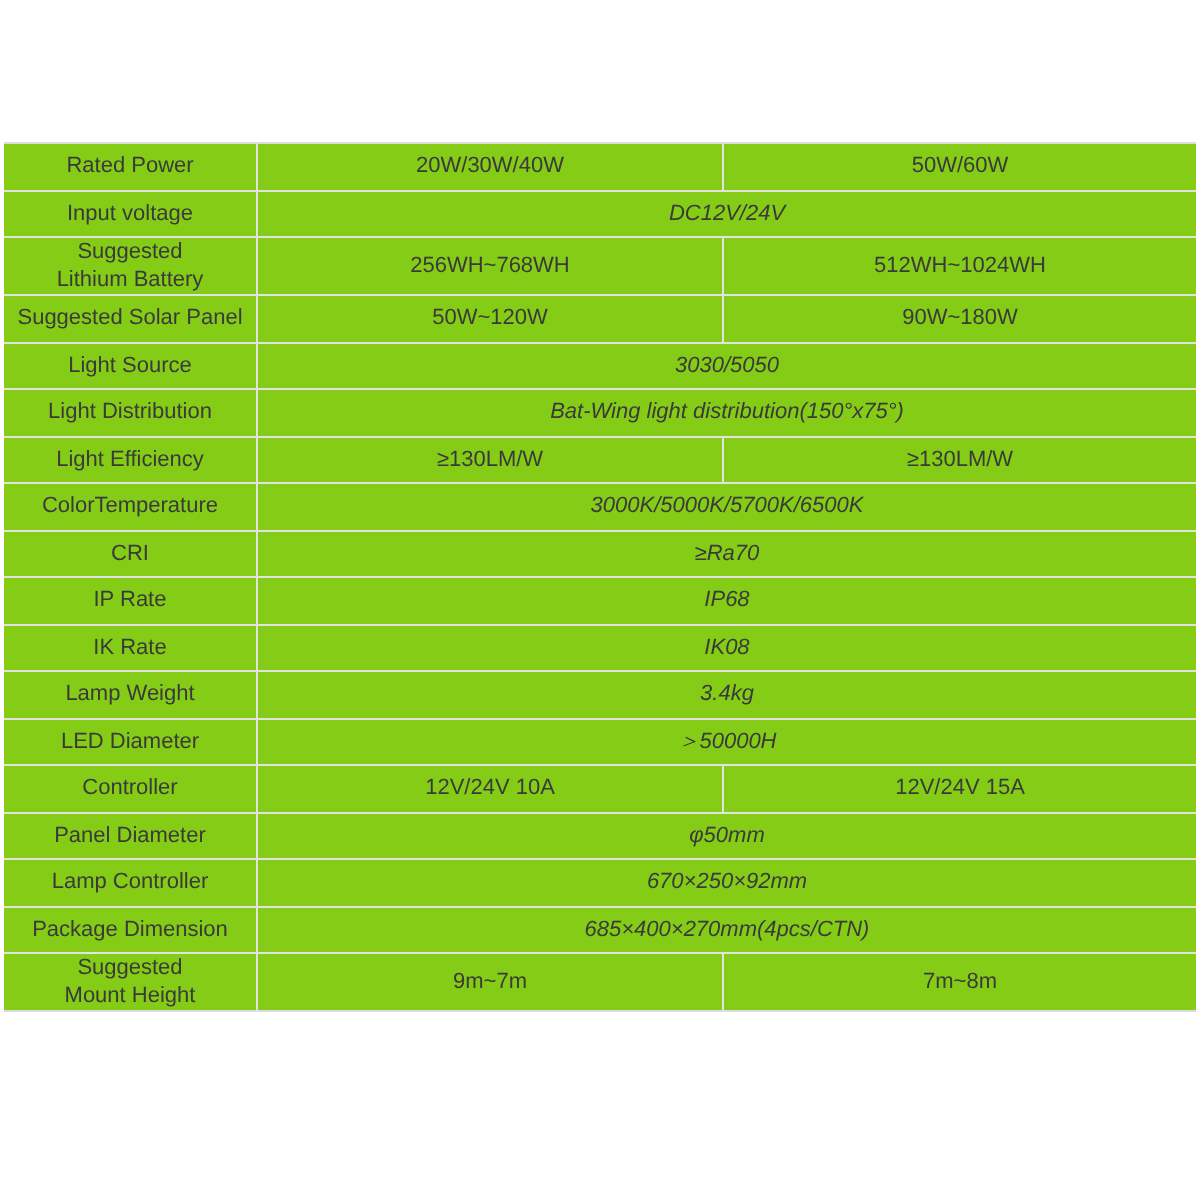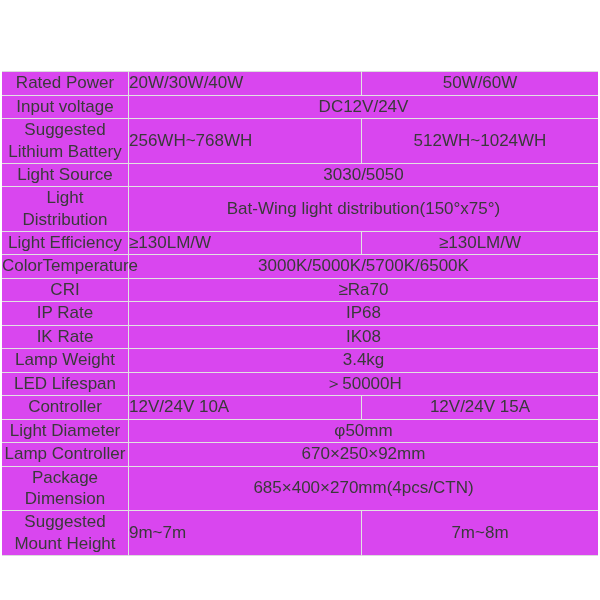--- a/index.html
+++ b/index.html
@@ -30,26 +30,26 @@
     border-top: 1px solid #dcdcdc;
     border-bottom: 1px solid #dcdcdc;
   }
 
   table.spec tr {
     height: 23.5px;
   }
 
   table.spec td {
     border-bottom: 1px solid #e2e2e2;
-    font-size: 17px;
+    font-size: 11px;
     color: #3a3a3a;
     line-height: 1.28;
     padding: 0;
     vertical-align: middle;
-    background: #d946ef;
+    background: #84cc16;
   }
 
   table.spec tr:last-child td {
     border-bottom: none;
   }
 
   
   td.lbl {
     width: 126px;
     background: #f1f1f1;
@@ -59,26 +59,27 @@
     border-right: 1px solid #e2e2e2;
   }
   td.lbl .l2 {
     display: block;
   }
 
   
   td.val-full {
     text-align: center;
     padding: 3px 6px;
+    font-style: italic;
   }
 
   
   td.val-a {
     width: 232px;
-    text-align: left;
+    text-align: center;
     padding: 3px 0 3px 32px;
     border-right: 1px solid #e2e2e2;
   }
   td.val-b {
     text-align: center;
     padding: 3px 0 3px 140px;
   }
 
   .tall { height: 30px; }
 </style>
@@ -94,20 +95,25 @@
           <td class="val-b">50W/60W</td>
         </tr>
         <tr>
           <td class="lbl"><span>Input voltage</span></td>
           <td class="val-full" colspan="2">DC12V/24V</td>
         </tr>
         <tr class="tall">
           <td class="lbl"><span>Suggested</span><span class="l2">Lithium Battery</span></td>
           <td class="val-a">256WH~768WH</td>
           <td class="val-b">512WH~1024WH</td>
+        </tr>
+        <tr>
+          <td class="lbl"><span>Suggested Solar Panel</span></td>
+          <td class="val-a">50W~120W</td>
+          <td class="val-b">90W~180W</td>
         </tr>
         <tr>
           <td class="lbl"><span>Light Source</span></td>
           <td class="val-full" colspan="2">3030/5050</td>
         </tr>
         <tr>
           <td class="lbl"><span>Light Distribution</span></td>
           <td class="val-full" colspan="2">Bat-Wing light distribution(150°x75°)</td>
         </tr>
         <tr>
@@ -129,30 +135,30 @@
         </tr>
         <tr>
           <td class="lbl"><span>IK Rate</span></td>
           <td class="val-full" colspan="2">IK08</td>
         </tr>
         <tr>
           <td class="lbl"><span>Lamp Weight</span></td>
           <td class="val-full" colspan="2">3.4kg</td>
         </tr>
         <tr>
-          <td class="lbl"><span>LED Lifespan</span></td>
+          <td class="lbl"><span>LED Diameter</span></td>
           <td class="val-full" colspan="2">＞50000H</td>
         </tr>
         <tr>
           <td class="lbl"><span>Controller</span></td>
           <td class="val-a">12V/24V 10A</td>
           <td class="val-b">12V/24V 15A</td>
         </tr>
         <tr>
-          <td class="lbl"><span>Light Diameter</span></td>
+          <td class="lbl"><span>Panel Diameter</span></td>
           <td class="val-full" colspan="2">φ50mm</td>
         </tr>
         <tr>
           <td class="lbl"><span>Lamp Controller</span></td>
           <td class="val-full" colspan="2">670×250×92mm</td>
         </tr>
         <tr>
           <td class="lbl"><span>Package Dimension</span></td>
           <td class="val-full" colspan="2">685×400×270mm(4pcs/CTN)</td>
         </tr>

